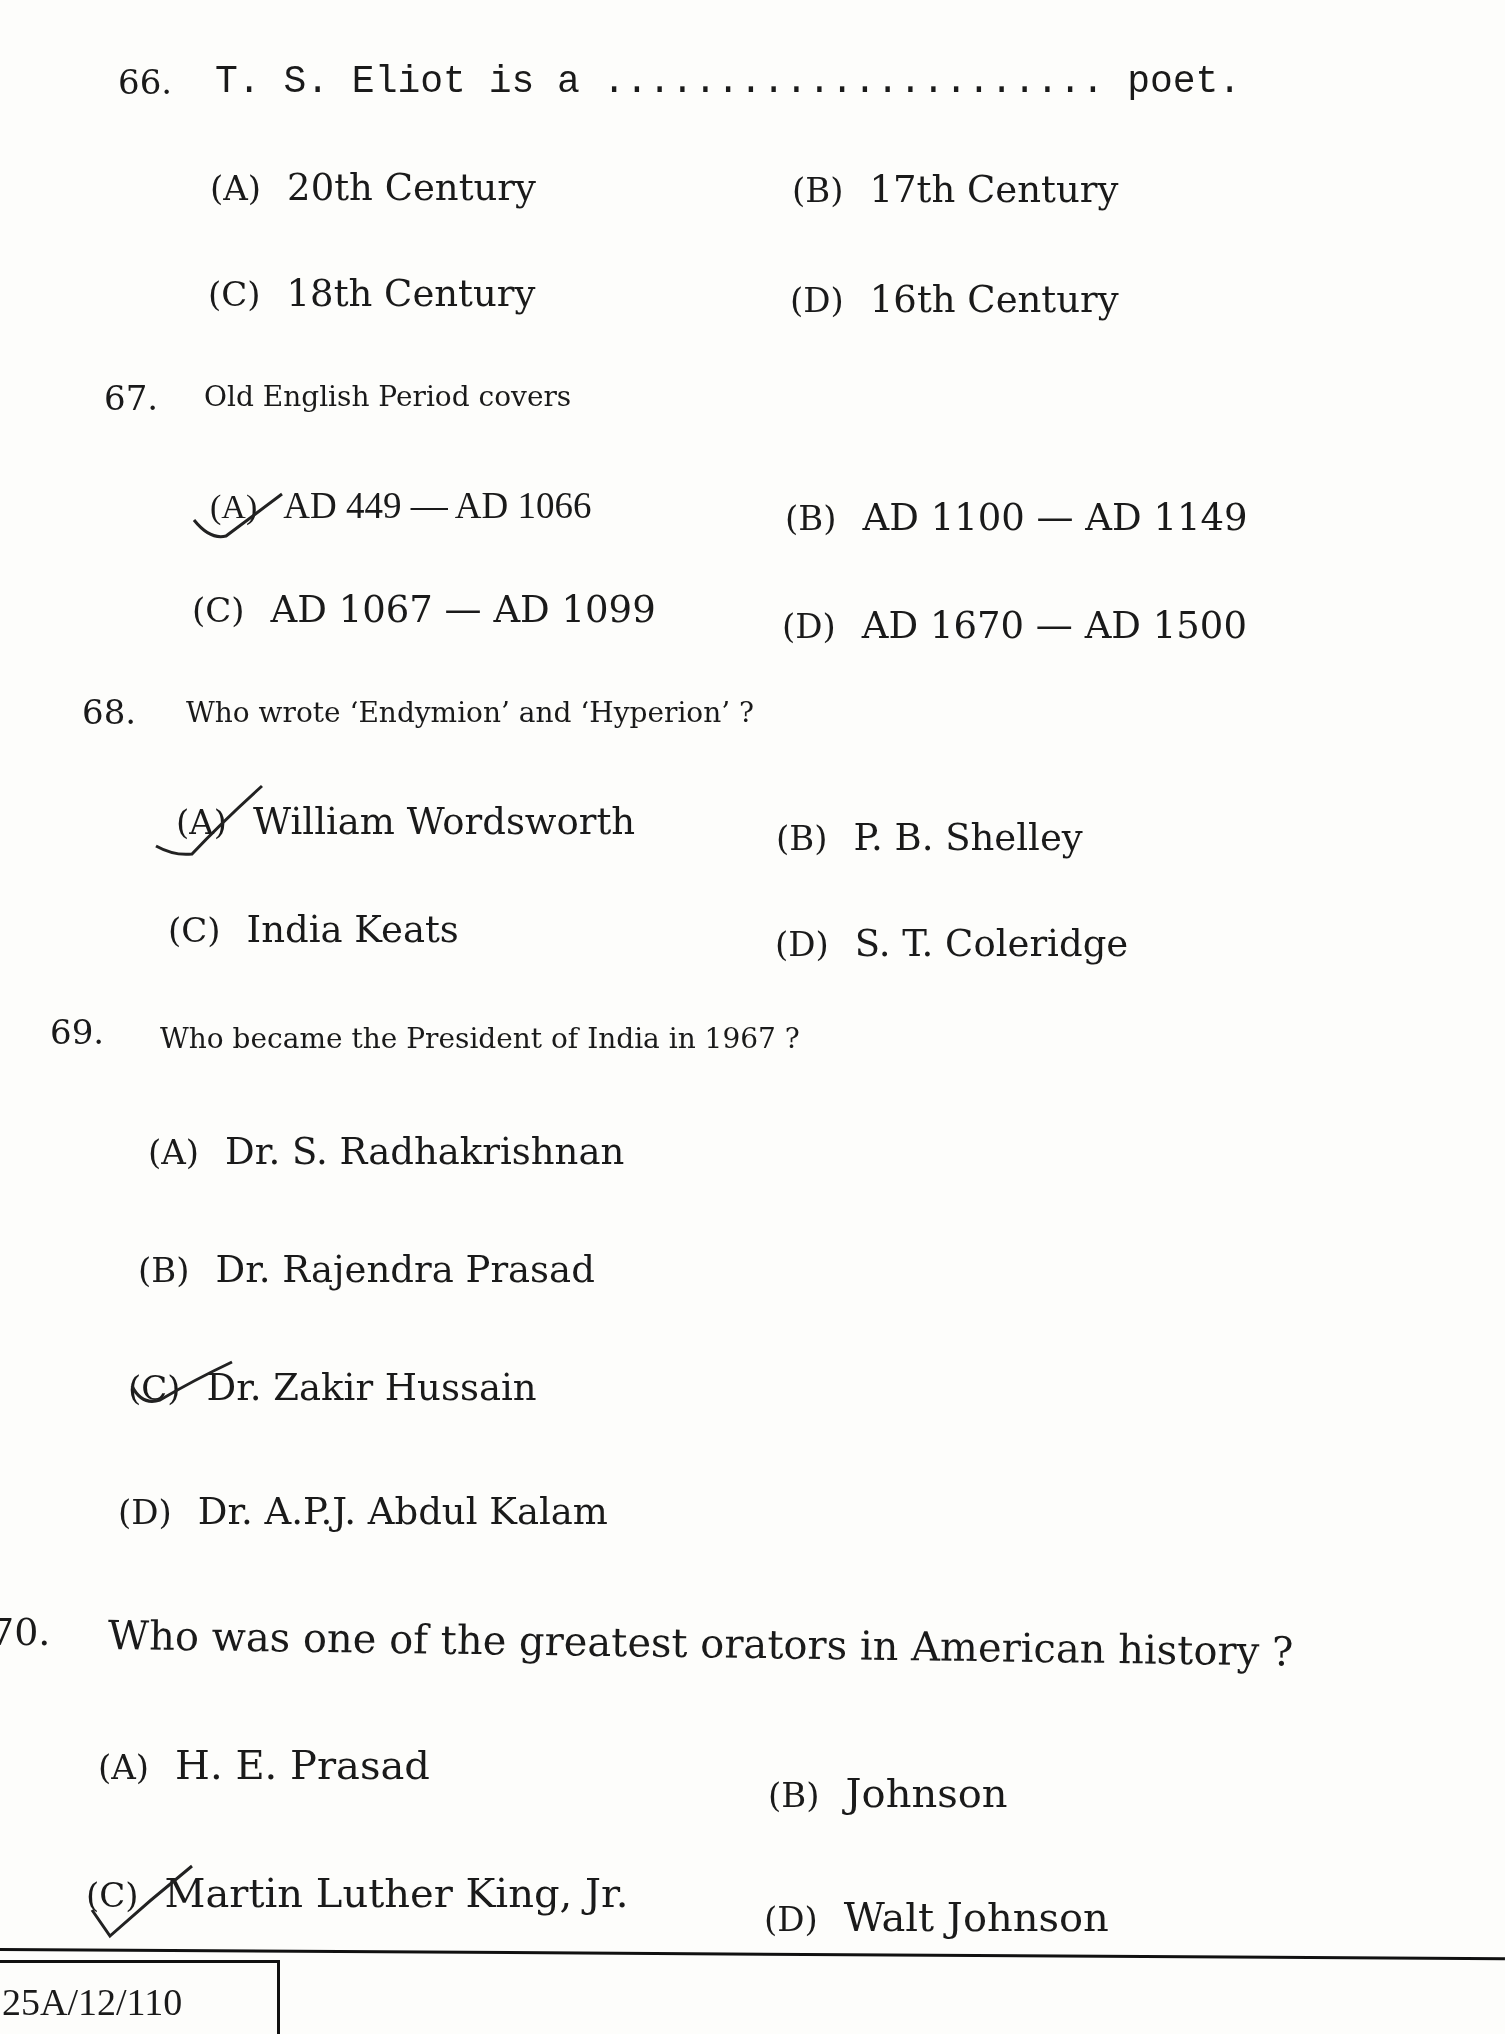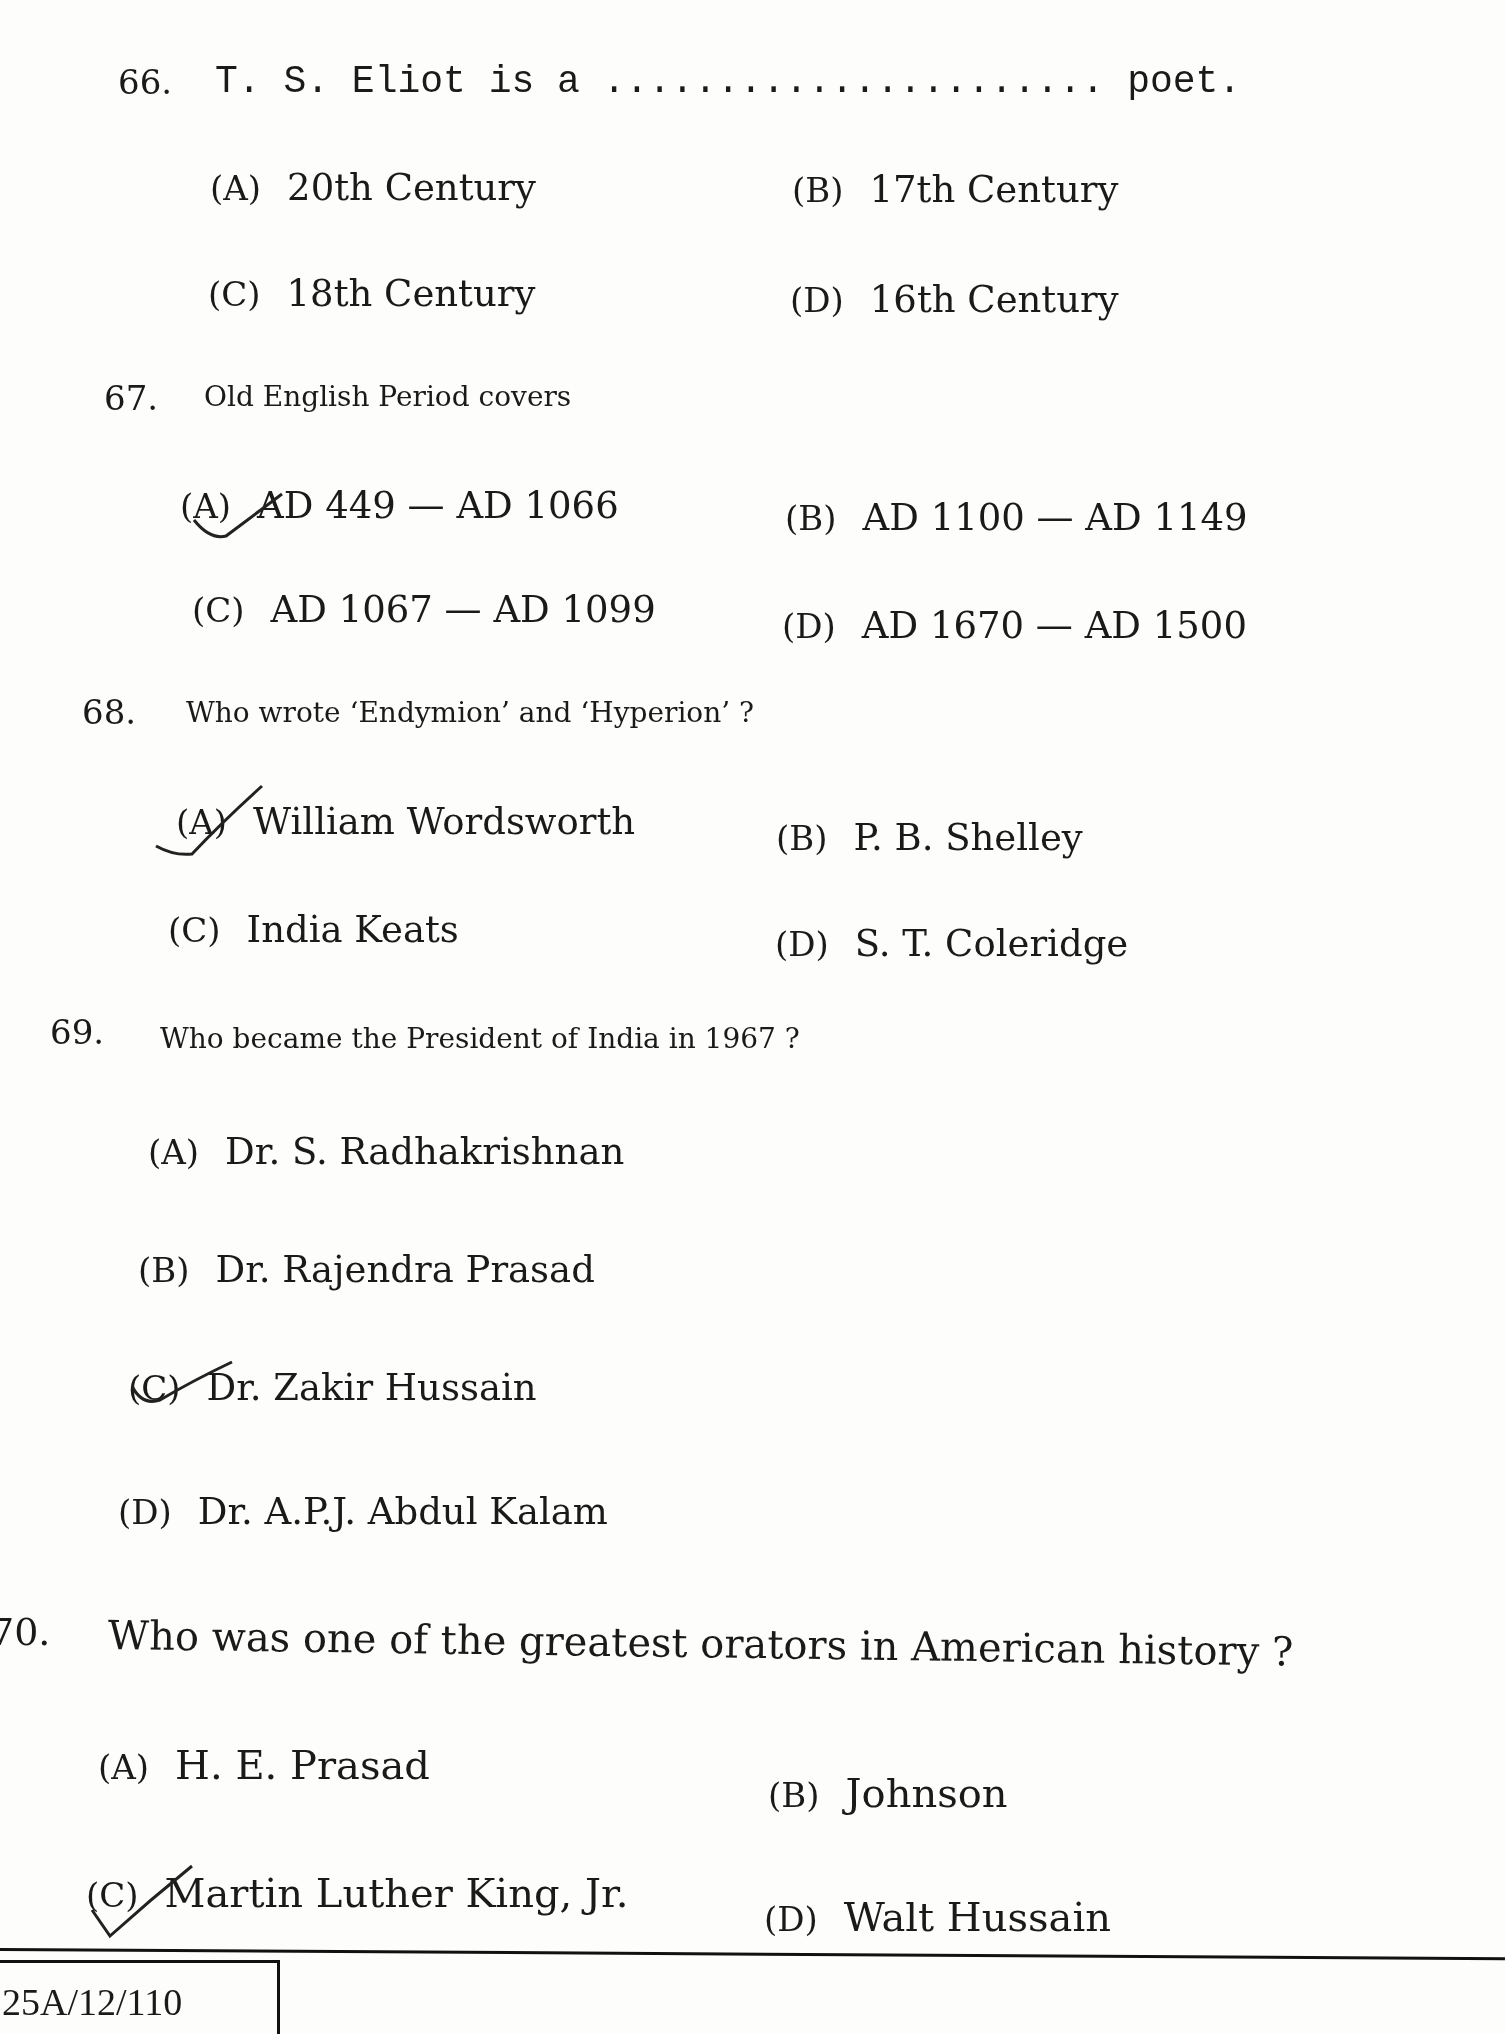--- a/index.html
+++ b/index.html
@@ -18,21 +18,21 @@
 
 <div class="abs qnum" style="left:118px;top:62px;">66.</div>
 <div class="abs qtext" style="left:215px;top:60px;font-family:Liberation Mono, monospace;font-size:38px;">T. S. Eliot is a ...................... poet.</div>
 <div class="abs opt" style="left:210px;top:166px;"><span class="lbl">(A)</span><span>20th Century</span></div>
 <div class="abs opt" style="left:792px;top:168px;text-align:center;"><span class="lbl">(B)</span><span>17th Century</span></div>
 <div class="abs opt" style="left:208px;top:272px;"><span class="lbl">(C)</span><span>18th Century</span></div>
 <div class="abs opt" style="left:790px;top:278px;"><span class="lbl">(D)</span><span>16th Century</span></div>
 
 <div class="abs qnum" style="left:104px;top:378px;">67.</div>
 <div class="abs qtext" style="left:204px;top:380px;">Old English Period covers</div>
-<div class="abs opt" style="left:180px;top:484px;"><span class="lbl">(A)</span><span>AD 449 — AD 1066</span></div>
+<div class="abs opt" style="left:210px;top:484px;font-family:Liberation Serif, serif;"><span class="lbl">(A)</span><span>AD 449 — AD 1066</span></div>
 <svg class="tick" style="left:190px;top:488px;" width="110" height="60">
     <path d="M4 32 Q20 52 36 48 Q60 30 92 6" stroke="#222" stroke-width="3" fill="none"></path>
   </svg>
 <div class="abs opt" style="left:785px;top:496px;"><span class="lbl">(B)</span><span>AD 1100 — AD 1149</span></div>
 <div class="abs opt" style="left:192px;top:588px;"><span class="lbl">(C)</span><span>AD 1067 — AD 1099</span></div>
 <div class="abs opt" style="left:782px;top:604px;"><span class="lbl">(D)</span><span>AD 1670 — AD 1500</span></div>
 
 <div class="abs qnum" style="left:82px;top:692px;">68.</div>
 <div class="abs qtext" style="left:186px;top:696px;">Who wrote ‘Endymion’ and ‘Hyperion’ ?</div>
 <div class="abs opt" style="left:176px;top:800px;"><span class="lbl">(A)</span><span>William Wordsworth</span></div>
@@ -54,16 +54,16 @@
 <div class="abs opt" style="left:118px;top:1490px;"><span class="lbl">(D)</span><span>Dr. A.P.J. Abdul Kalam</span></div>
 
 <div class="abs qnum" style="left:-10px;top:1610px;font-size:38px;">70.</div>
 <div class="abs qtext" style="left:108px;top:1612px;font-size:40px;transform:rotate(0.8deg);transform-origin:left center;">Who was one of the greatest orators in American history ?</div>
 <div class="abs opt" style="left:98px;top:1742px;font-size:40px;"><span class="lbl">(A)</span><span>H. E. Prasad</span></div>
 <div class="abs opt" style="left:768px;top:1770px;font-size:40px;"><span class="lbl">(B)</span><span>Johnson</span></div>
 <div class="abs opt" style="left:86px;top:1870px;font-size:40px;"><span class="lbl">(C)</span><span>Martin Luther King, Jr.</span></div>
 <svg class="tick" style="left:80px;top:1860px;" width="120" height="80">
     <path d="M12 50 L30 76 Q70 40 112 6" stroke="#222" stroke-width="3" fill="none"></path>
   </svg>
-<div class="abs opt" style="left:764px;top:1894px;font-size:40px;"><span class="lbl">(D)</span><span>Walt Hussain</span></div>
+<div class="abs opt" style="left:764px;top:1894px;font-size:40px;"><span class="lbl">(D)</span><span>Walt Johnson</span></div>
 
 <div class="bottom-line"></div>
 <div class="code-box">25A/12/110</div>
 
 </body></html>

